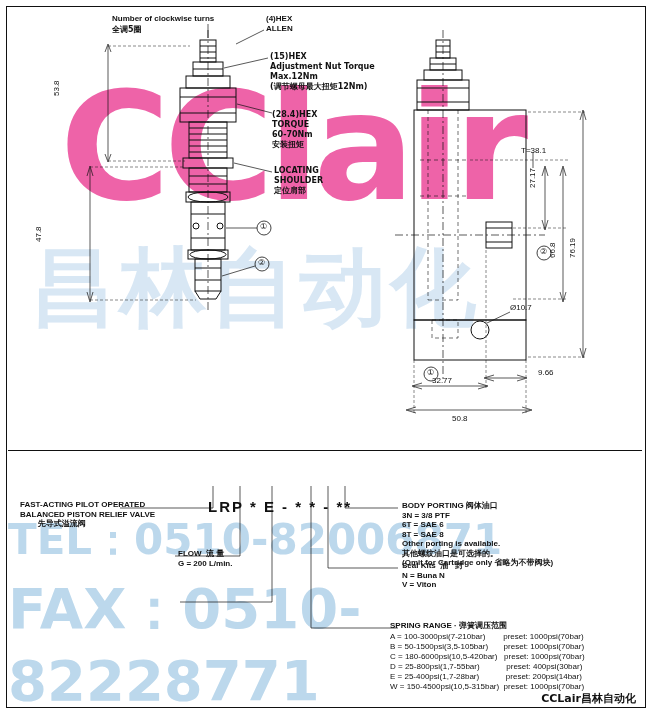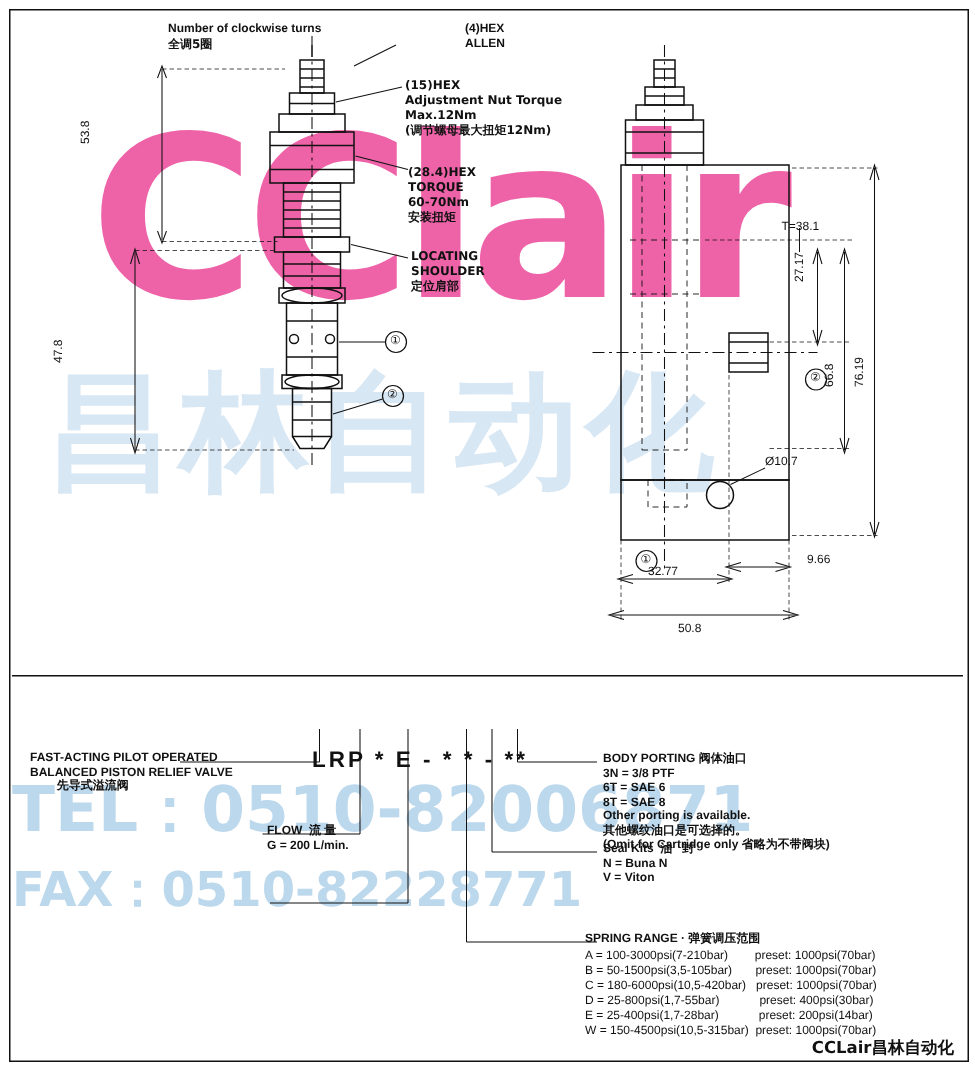--- a/index.html
+++ b/index.html
@@ -8,21 +8,21 @@
   .page{position:absolute;left:0;top:0;width:650px;height:712px;}
 
   
   .wm{position:absolute;pointer-events:none;user-select:none;}
   .wm-cc{left:60px;top:60px;font-size:150px;font-weight:bold;color:#ec4899;
          letter-spacing:-6px;font-family:"DejaVu Sans",sans-serif;opacity:.85;}
   .wm-cn{left:30px;top:230px;font-size:86px;font-weight:bold;color:#d6e6f4;
          letter-spacing:4px;font-family:"DejaVu Sans",sans-serif;opacity:.95;text-align:center;}
   .wm-tel{left:8px;top:512px;font-size:42px;font-weight:bold;color:#bcd8ec;
           font-family:"DejaVu Sans",sans-serif;}
-  .wm-fax{left:8px;top:572px;font-size:32px;font-weight:bold;color:#bcd8ec;
+  .wm-fax{left:8px;top:572px;font-size:56px;font-weight:bold;color:#bcd8ec;
           font-family:"DejaVu Sans",sans-serif;}
 
   
   .lbl{position:absolute;font-size:8px;line-height:10px;white-space:pre;}
   .lbl.b{font-weight:bold;}
   .lbl.cn{font-family:"DejaVu Sans",sans-serif;}
   .dim{position:absolute;font-size:8px;}
   .sep{position:absolute;left:8px;top:450px;width:634px;height:1px;background:#111;}
   .frame{position:absolute;left:6px;top:6px;width:638px;height:700px;border:1px solid #111;}
 
@@ -199,21 +199,21 @@
       <line x1="328" y1="486" x2="328" y2="568" stroke-width="0.7"></line>
       <line x1="328" y1="568" x2="398" y2="568" stroke-width="0.7"></line>
       <line x1="345" y1="486" x2="345" y2="508" stroke-width="0.7"></line>
       <line x1="345" y1="508" x2="398" y2="508" stroke-width="0.7"></line>
     </g>
   </svg>
 
   <div class="lbl b" style="left:112px;top:14px;">Number of clockwise turns</div>
   <div class="lbl b cn" style="left:112px;top:25px;">全调5圈</div>
 
-  <div class="lbl b" style="left:266px;top:14px;margin-left:44px;">(4)HEX
+  <div class="lbl b" style="left:266px;top:14px;">(4)HEX
 ALLEN</div>
   <div class="lbl b cn" style="left:270px;top:52px;">(15)HEX
 Adjustment Nut Torque
 Max.12Nm
 (调节螺母最大扭矩12Nm)</div>
   <div class="lbl b cn" style="left:272px;top:110px;">(28.4)HEX
 TORQUE
 60-70Nm
 安装扭矩</div>
   <div class="lbl b cn" style="left:274px;top:166px;">LOCATING

